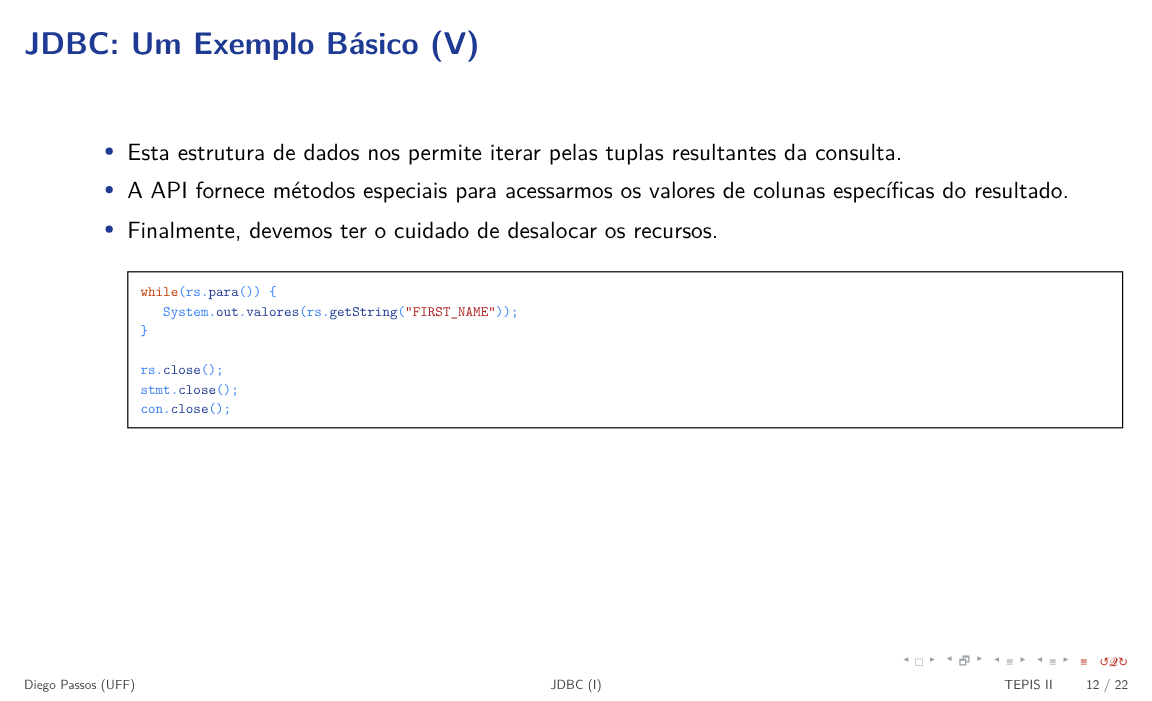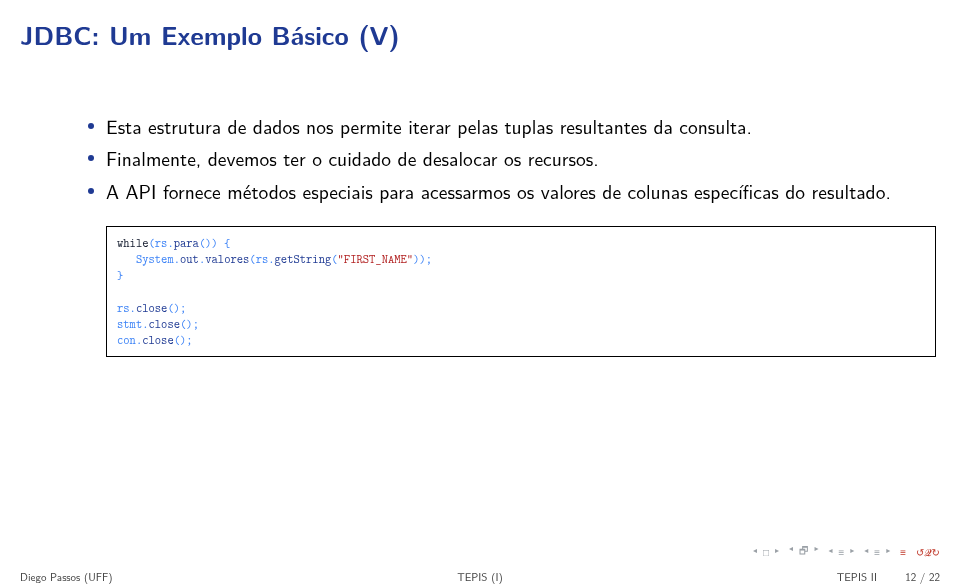--- a/index.html
+++ b/index.html
@@ -55,33 +55,33 @@
     margin: 22px 0 0 22px;
     border: 1px solid #000;
     padding: 8px 10px;
     width: 830px;
     box-sizing: border-box;
     font-family: "Latin Modern Mono", "Courier New", monospace;
     font-size: 12px;
     line-height: 1.35;
     white-space: pre;
   }
-  .kw { color: #0f172a; }
+  .kw { color: #c2410c; }
   .plain { color: #3b82f6; }
   .kw-blue { color: #1f3a93; }
   .str { color: #b22222; }
 
   .footer {
     position: absolute;
     bottom: 0;
     left: 0;
     width: 960px;
     height: 22px;
     display: flex;
-    align-items: flex-end;
+    align-items: flex-start;
     justify-content: space-between;
     font-size: 11px;
     color: #444;
     padding: 0 20px;
     box-sizing: border-box;
   }
   .footer .left, .footer .center, .footer .right {
     display: flex;
     align-items: center;
     gap: 3px;
@@ -114,22 +114,22 @@
 </head>
 <body>
 
 <div class="slide">
 
   <div class="title">JDBC: Um Exemplo Básico (V)</div>
 
   <div class="content">
     <ul class="bullets">
       <li>Esta estrutura de dados nos permite iterar pelas tuplas resultantes da consulta.</li>
+      <li>A API fornece métodos especiais para acessarmos os valores de colunas específicas do resultado.</li>
       <li>Finalmente, devemos ter o cuidado de desalocar os recursos.</li>
-      <li>A API fornece métodos especiais para acessarmos os valores de colunas específicas do resultado.</li>
     </ul>
 
     <div class="code-box" id="code-block"><span class="kw">while</span><span class="plain">(rs.</span><span class="kw-blue">para</span><span class="plain">()) {</span>
 <span class="plain">   System.</span><span class="kw-blue">out</span><span class="plain">.</span><span class="kw-blue">valores</span><span class="plain">(rs.</span><span class="kw-blue">getString</span><span class="plain">(</span><span class="str">"FIRST_NAME"</span><span class="plain">));</span>
 <span class="plain">}</span>
 
 <span class="plain">rs.</span><span class="kw-blue">close</span><span class="plain">();</span>
 <span class="plain">stmt.</span><span class="kw-blue">close</span><span class="plain">();</span>
 <span class="plain">con.</span><span class="kw-blue">close</span><span class="plain">();</span></div>
   </div>
@@ -141,21 +141,21 @@
     <span class="pair"><span class="tri">◂</span>&nbsp;≡&nbsp;<span class="tri">▸</span></span>
     <span class="red">≡</span>
     <span class="circ red">↺𝓠↻</span>
   </div>
 
   <div class="footer">
     <div class="left">
       <span>Diego Passos (UFF)</span>
     </div>
     <div class="center">
-      <span>TEPIS (I)</span>
+      <span>JDBC (I)</span>
     </div>
     <div class="right">
       <span>TEPIS II</span>
       <span>&nbsp;&nbsp;&nbsp;&nbsp;</span>
       <span>12 / 22</span>
     </div>
   </div>
 
 </div>
 

